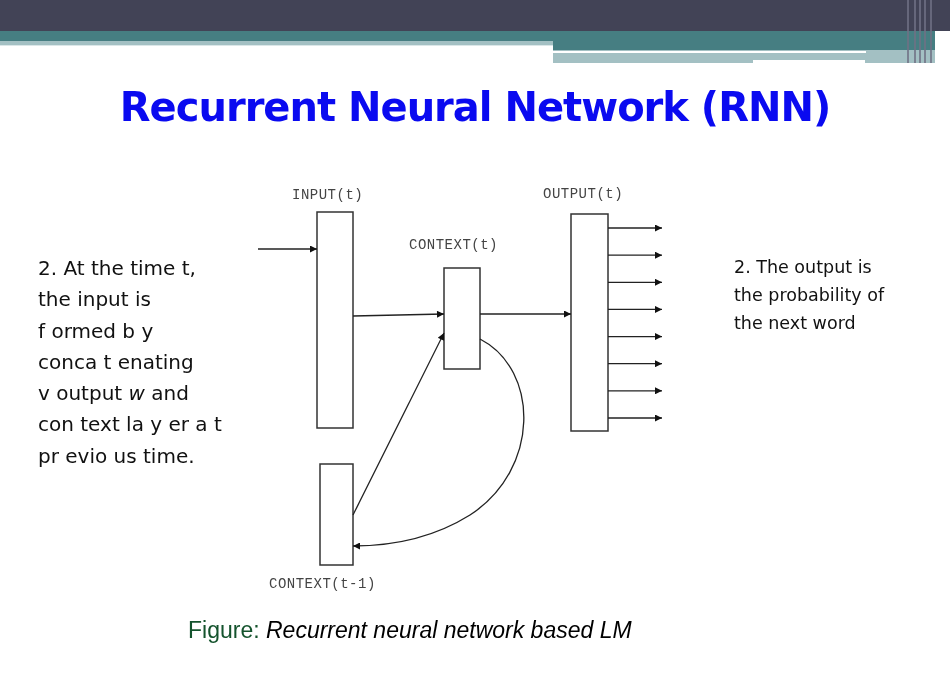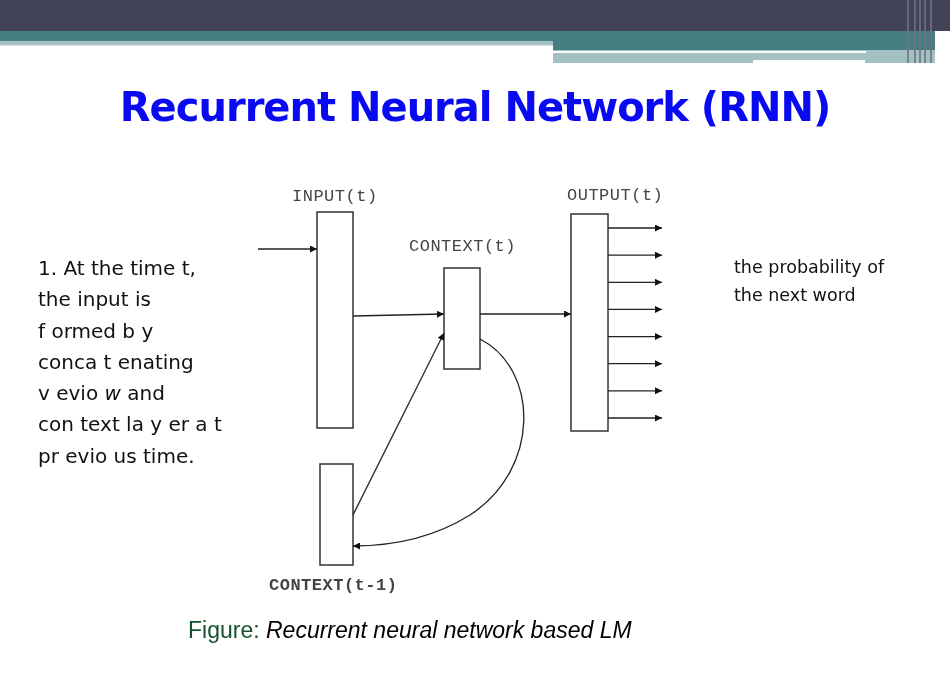--- a/index.html
+++ b/index.html
@@ -28,26 +28,26 @@
   .note {
     position: absolute; font-family: "DejaVu Sans", sans-serif; color: #111;
   }
   .note-left { left: 38px; top: 253px; font-size: 20px; line-height: 31.3px; width: 220px; }
   .note-left div { white-space: pre; }
   .note-right { left: 734px; top: 253px; font-size: 17.5px; line-height: 28px; width: 200px; }
   .note-right div { white-space: pre; }
 
   .dlabel {
     position: absolute; font-family: "Liberation Mono", "DejaVu Sans Mono", monospace;
-    font-size: 17px; color: #444; letter-spacing: 0.5px; white-space: pre;
+    font-size: 14px; color: #444; letter-spacing: 0.5px; white-space: pre;
   }
   #lbl-input { left: 292px; top: 187px; }
-  #lbl-output { left: 567px; top: 186px; }
+  #lbl-output { left: 543px; top: 186px; }
   #lbl-context-t { left: 409px; top: 237px; text-align: right; }
-  #lbl-context-t1 { left: 269px; top: 576px; font-weight: bold; }
+  #lbl-context-t1 { left: 269px; top: 576px; }
 
   #diagram { position: absolute; left: 0; top: 0; width: 950px; height: 700px; }
 
   .caption {
     position: absolute; left: 188px; top: 617px; font-size: 23px; white-space: pre;
   }
   .caption .cap-prefix { color: #14532d; }
   .caption .cap-text { color: #000000; font-style: italic; }
 </style>
 </head>
@@ -65,30 +65,31 @@
   <div class="stripe" style="left:2px;"></div>
   <div class="stripe" style="left:9px;"></div>
   <div class="stripe" style="left:14px;"></div>
   <div class="stripe" style="left:19px;"></div>
   <div class="stripe" style="left:25px;"></div>
 </div>
 
 <div class="slide-title">Recurrent Neural Network (RNN)</div>
 
 <div class="note note-left">
-  <div>1. At the time t,</div>
+  <div>2. At the time t,</div>
   <div>the input is</div>
   <div>f ormed b y</div>
   <div>conca t enating</div>
-  <div><span>v evio </span><i>w</i><span> and</span></div>
+  <div><span>v output </span><i>w</i><span> and</span></div>
   <div>con text la y er a t</div>
   <div>pr evio us time.</div>
 </div>
 
 <div class="note note-right">
+  <div>2. The output is</div>
   <div>the probability of</div>
   <div>the next word</div>
 </div>
 
 <svg id="diagram" viewBox="0 0 950 700">
   <defs>
     <marker id="ah" viewBox="0 0 10 10" refX="10" refY="5" markerWidth="12" markerHeight="7" markerUnits="userSpaceOnUse" orient="auto">
       <path d="M0,0 L10,5 L0,10 z" fill="#111"></path>
     </marker>
   </defs>

